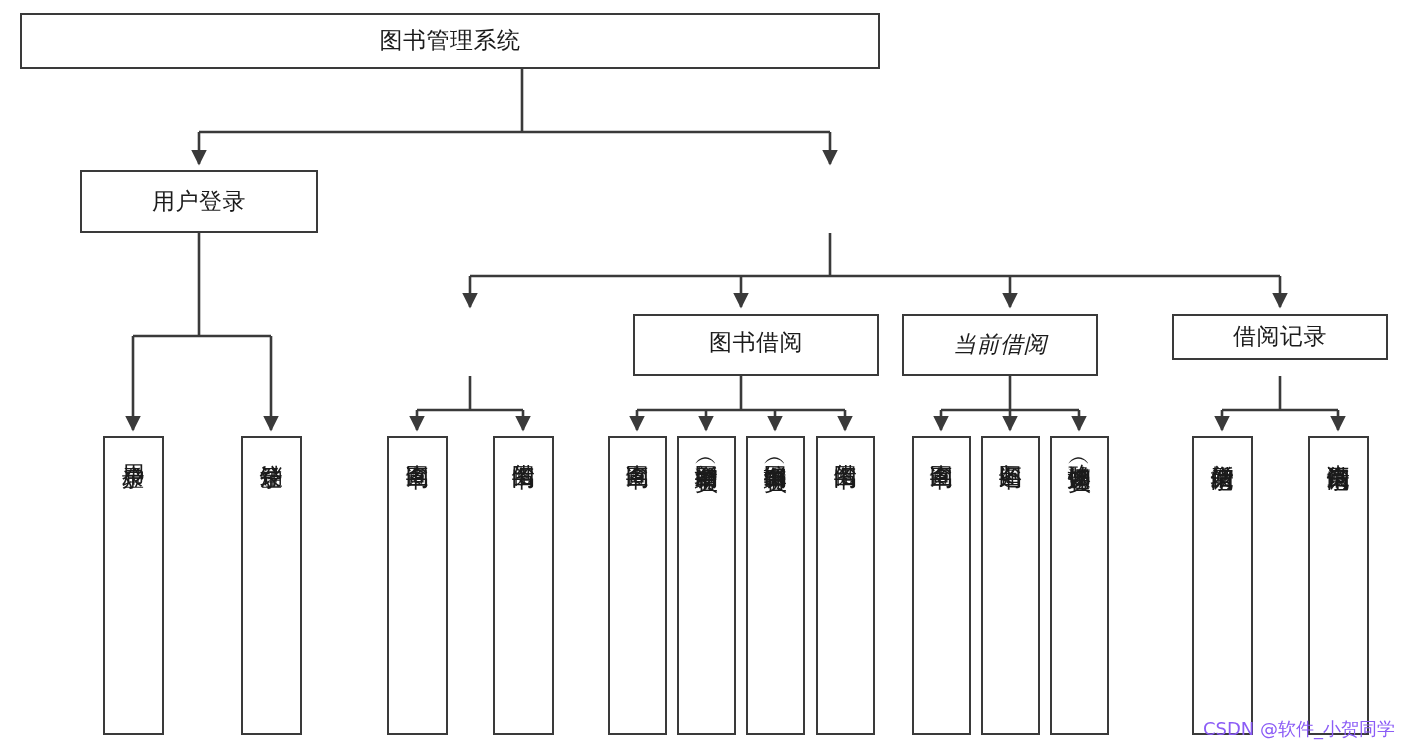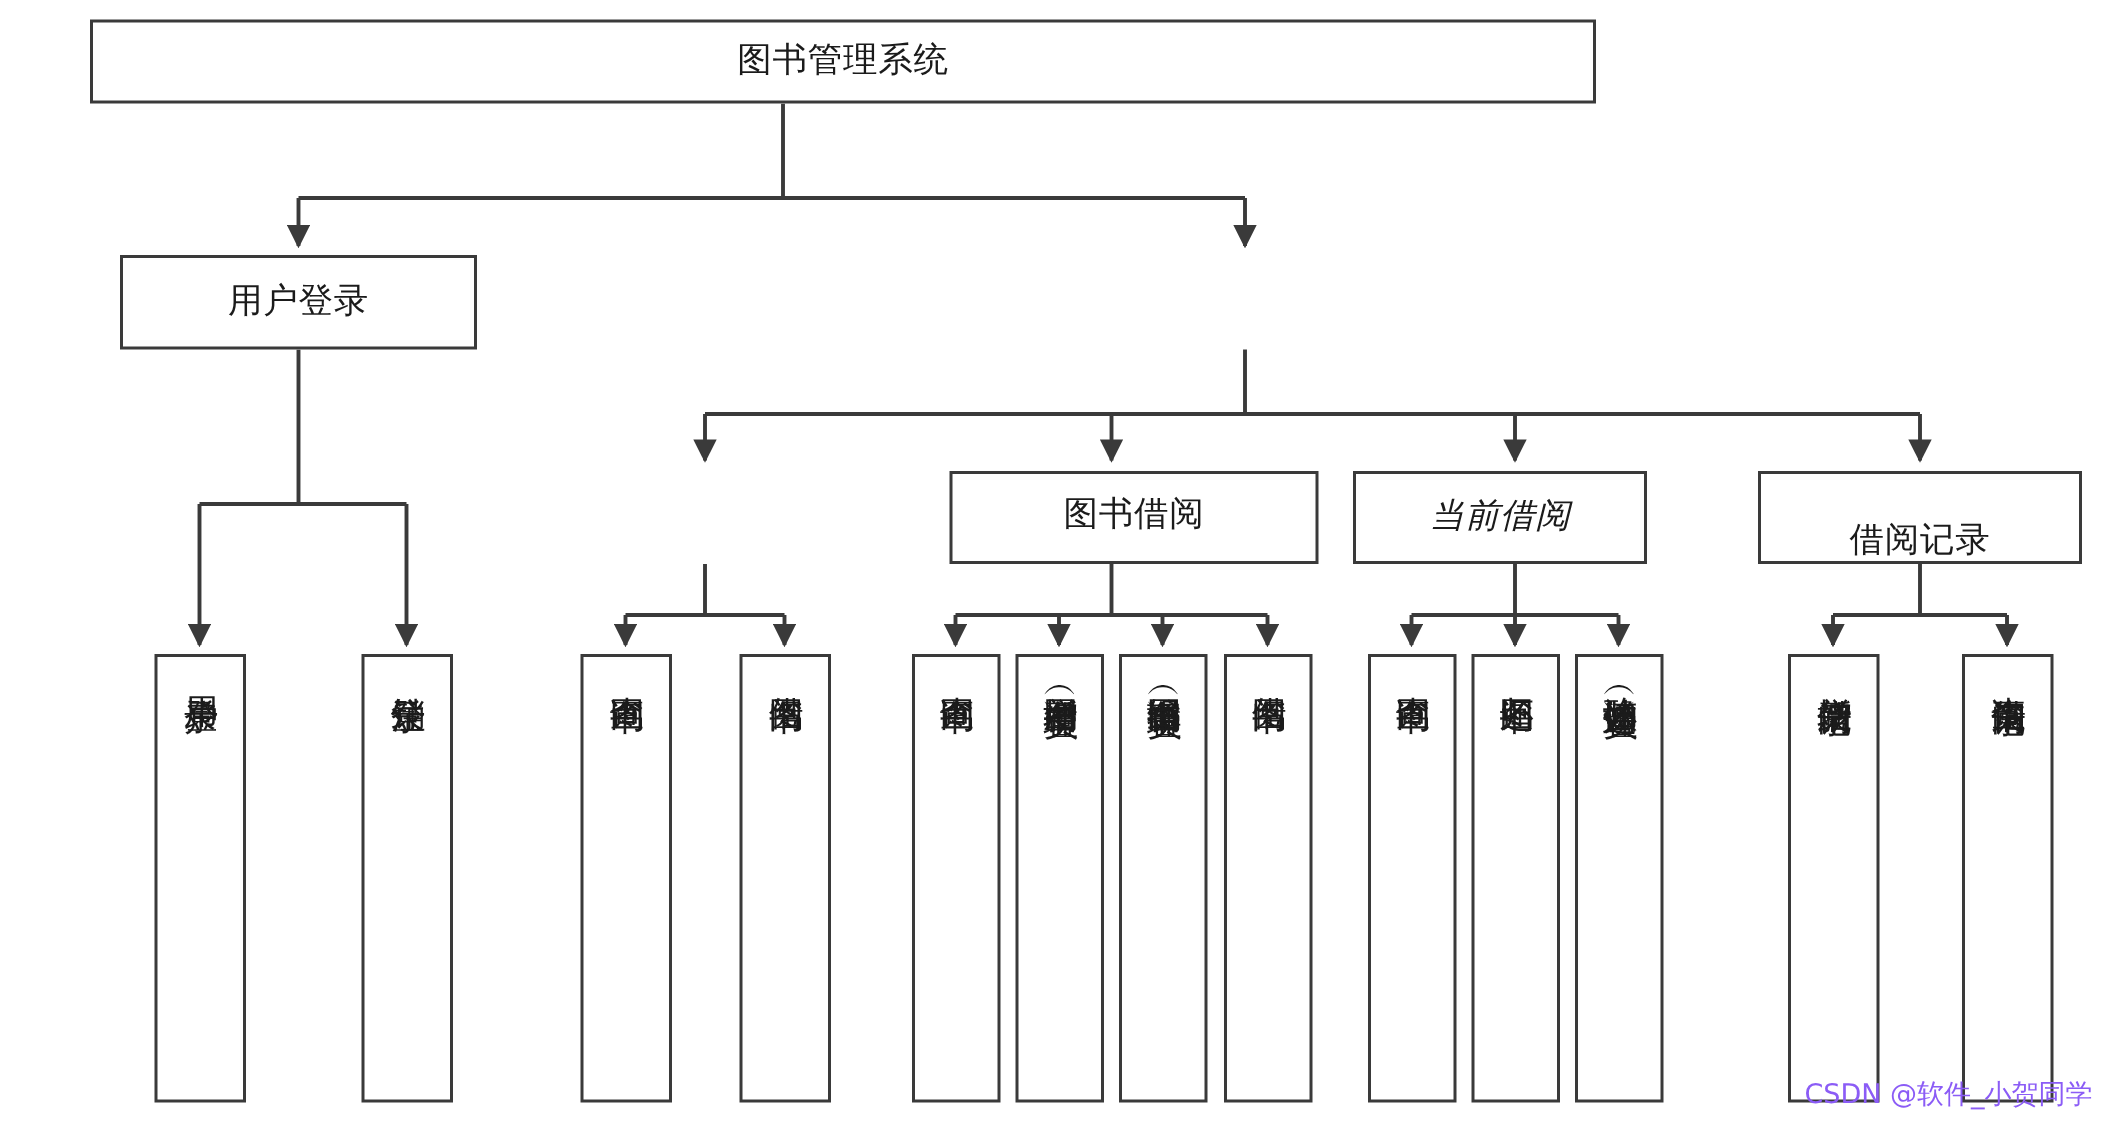--- a/index.html
+++ b/index.html
@@ -123,35 +123,35 @@
       <path d="M 1010 410 L 1010 430" marker-end="url(#arrow)"></path>
       <path d="M 1079 410 L 1079 430" marker-end="url(#arrow)"></path>
 
       <path d="M 1280 376 L 1280 410"></path>
       <path d="M 1222 410 L 1338 410"></path>
       <path d="M 1222 410 L 1222 430" marker-end="url(#arrow)"></path>
       <path d="M 1338 410 L 1338 430" marker-end="url(#arrow)"></path>
     </g>
   </svg>
 
-  <div class="node h root" style="left:20px; top:13px; width:1004px; height:56px;margin-left:40px;">
+  <div class="node h root" style="left:20px; top:13px; width:860px; height:56px;">
     <span class="node-label">图书管理系统</span>
   </div>
 
   <div class="node h" style="left:80px; top:170px; width:238px; height:63px;">
     <span class="node-label">用户登录</span>
   </div>
 
   <div class="node h" style="left:633px; top:314px; width:246px; height:62px;font-family:Liberation Mono, monospace;">
     <span class="node-label">图书借阅</span>
   </div>
   <div class="node h" style="left:902px; top:314px; width:196px; height:62px;font-style:italic;">
     <span class="node-label">当前借阅</span>
   </div>
-  <div class="node h" style="left:1172px; top:314px; width:216px; height:62px;align-items:flex-end;">
+  <div class="node h" style="left:1172px; top:314px; width:216px; height:46px;">
     <span class="node-label">借阅记录</span>
   </div>
 
   <div class="node v" style="left:103px; top:436px; width:61px; height:299px;">
     <span class="node-label">用户登录</span>
   </div>
   <div class="node v" style="left:241px; top:436px; width:61px; height:299px;">
     <span class="node-label">注销登录</span>
   </div>
 

